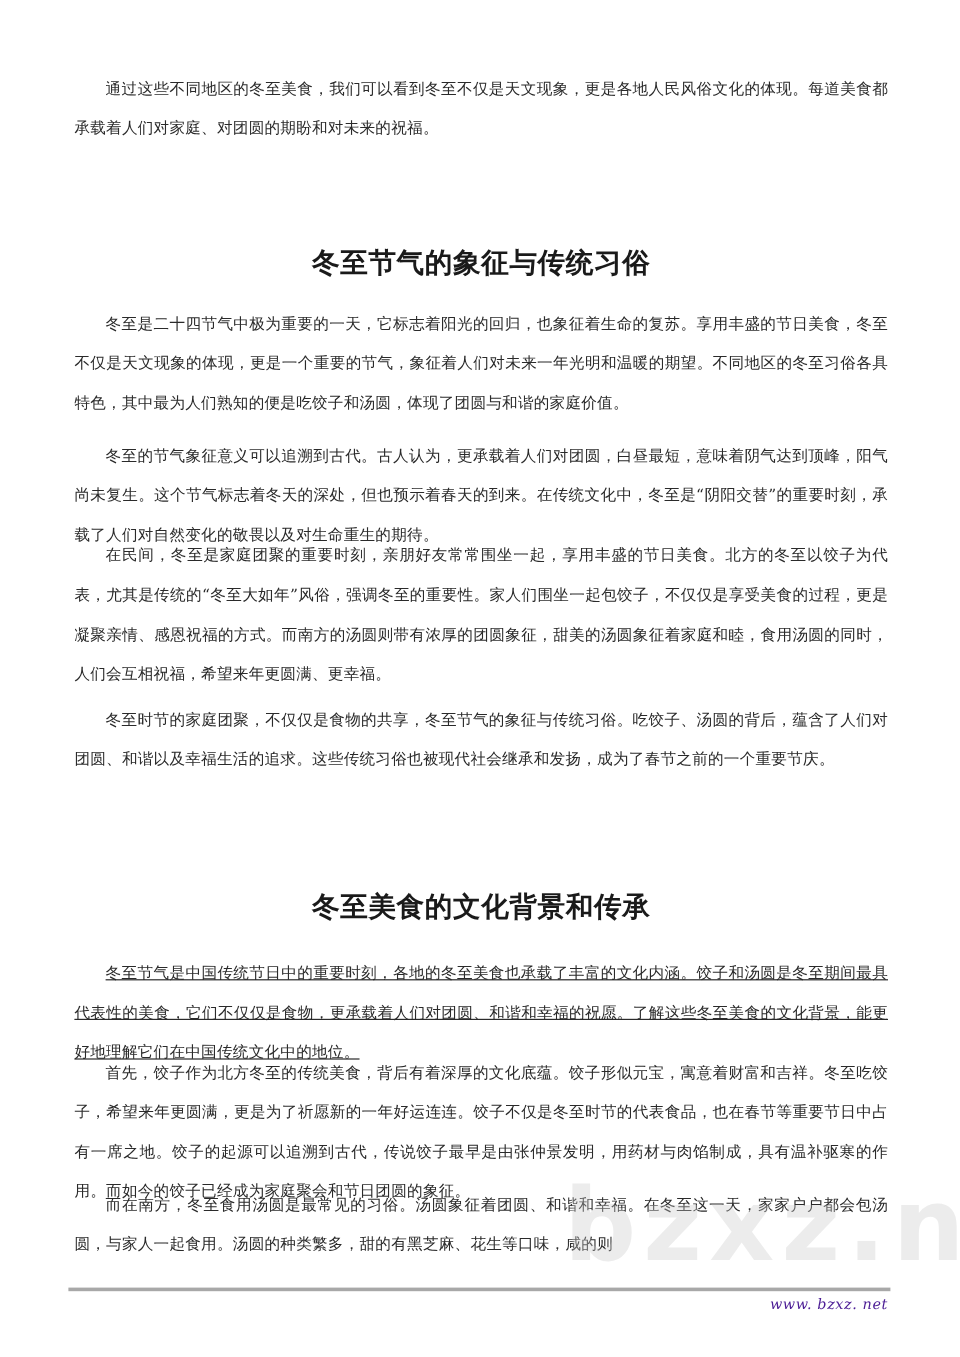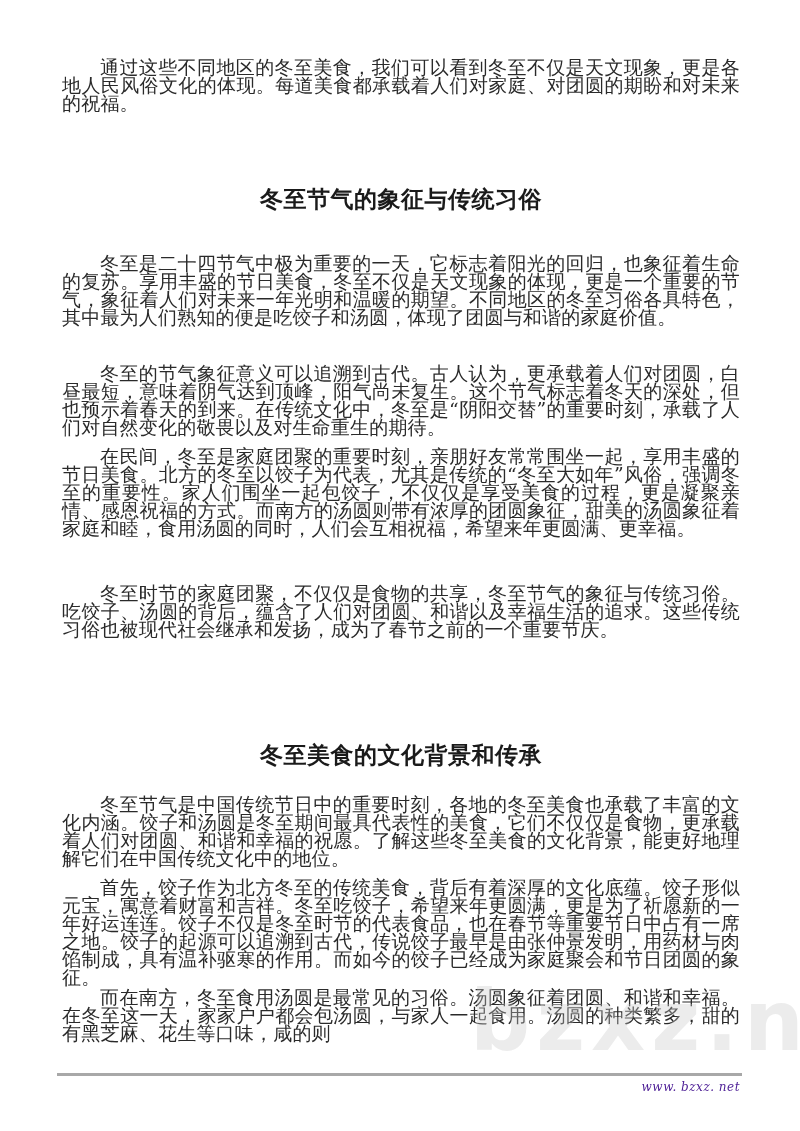--- a/index.html
+++ b/index.html
@@ -15,22 +15,22 @@
       font-family: "DejaVu Serif", "Liberation Serif", serif;
       color: #2a2a2a;
     }
     .page {
       position: absolute;
       left: 62px;
       top: 0;
       width: 678px;
     }
     .para {
-      font-size: 19px;
-      line-height: 18px;
+      font-size: 13px;
+      line-height: 33px;
       text-indent: 2em;
       margin: 0;
       letter-spacing: 0.2px;
       text-align: justify;
     }
     .heading {
       font-family: "DejaVu Sans", "Liberation Sans", sans-serif;
       font-weight: bold;
       font-size: 23px;
       text-align: center;
@@ -69,33 +69,33 @@
       white-space: nowrap;
     }
   </style>
 </head>
 <body>
 
 <div class="page">
 
   <p class="para" style="position:absolute; top:58px; width:678px;">通过这些不同地区的冬至美食，我们可以看到冬至不仅是天文现象，更是各地人民风俗文化的体现。每道美食都承载着人们对家庭、对团圆的期盼和对未来的祝福。</p>
 
-  <h2 class="heading" style="position:absolute; top:184px; width:678px;">冬至节气的象征与传统习俗</h2>
+  <h2 class="heading" style="position:absolute; top:204px; width:678px;">冬至节气的象征与传统习俗</h2>
 
   <p class="para" style="position:absolute; top:254px; width:678px;">冬至是二十四节气中极为重要的一天，它标志着阳光的回归，也象征着生命的复苏。享用丰盛的节日美食，冬至不仅是天文现象的体现，更是一个重要的节气，象征着人们对未来一年光明和温暖的期望。不同地区的冬至习俗各具特色，其中最为人们熟知的便是吃饺子和汤圆，体现了团圆与和谐的家庭价值。</p>
 
   <p class="para" style="position:absolute; top:364px; width:678px;">冬至的节气象征意义可以追溯到古代。古人认为，更承载着人们对团圆，白昼最短，意味着阴气达到顶峰，阳气尚未复生。这个节气标志着冬天的深处，但也预示着春天的到来。在传统文化中，冬至是“阴阳交替”的重要时刻，承载了人们对自然变化的敬畏以及对生命重生的期待。</p>
 
   <p class="para" style="position:absolute; top:447px; width:678px;">在民间，冬至是家庭团聚的重要时刻，亲朋好友常常围坐一起，享用丰盛的节日美食。北方的冬至以饺子为代表，尤其是传统的“冬至大如年”风俗，强调冬至的重要性。家人们围坐一起包饺子，不仅仅是享受美食的过程，更是凝聚亲情、感恩祝福的方式。而南方的汤圆则带有浓厚的团圆象征，甜美的汤圆象征着家庭和睦，食用汤圆的同时，人们会互相祝福，希望来年更圆满、更幸福。</p>
 
   <p class="para" style="position:absolute; top:584px; width:678px;">冬至时节的家庭团聚，不仅仅是食物的共享，冬至节气的象征与传统习俗。吃饺子、汤圆的背后，蕴含了人们对团圆、和谐以及幸福生活的追求。这些传统习俗也被现代社会继承和发扬，成为了春节之前的一个重要节庆。</p>
 
   <h2 class="heading" style="position:absolute; top:740px; width:678px;">冬至美食的文化背景和传承</h2>
 
-  <p class="para" style="position:absolute; top:795px; width:678px;">冬至节气是中国传统节日中的重要时刻，各地的冬至美食也承载了丰富的文化内涵。饺子和汤圆是冬至期间最具代表性的美食，它们不仅仅是食物，更承载着人们对团圆、和谐和幸福的祝愿。了解这些冬至美食的文化背景，能更好地理解它们在中国传统文化中的地位。</p>
+  <p class="para" style="position:absolute; top:795px; width:678px;text-decoration:underline;">冬至节气是中国传统节日中的重要时刻，各地的冬至美食也承载了丰富的文化内涵。饺子和汤圆是冬至期间最具代表性的美食，它们不仅仅是食物，更承载着人们对团圆、和谐和幸福的祝愿。了解这些冬至美食的文化背景，能更好地理解它们在中国传统文化中的地位。</p>
 
   <p class="para" style="position:absolute; top:878px; width:678px;">首先，饺子作为北方冬至的传统美食，背后有着深厚的文化底蕴。饺子形似元宝，寓意着财富和吉祥。冬至吃饺子，希望来年更圆满，更是为了祈愿新的一年好运连连。饺子不仅是冬至时节的代表食品，也在春节等重要节日中占有一席之地。饺子的起源可以追溯到古代，传说饺子最早是由张仲景发明，用药材与肉馅制成，具有温补驱寒的作用。而如今的饺子已经成为家庭聚会和节日团圆的象征。</p>
 
   <p class="para" style="position:absolute; top:988px; width:678px;">而在南方，冬至食用汤圆是最常见的习俗。汤圆象征着团圆、和谐和幸福。在冬至这一天，家家户户都会包汤圆，与家人一起食用。汤圆的种类繁多，甜的有黑芝麻、花生等口味，咸的则</p>
 
 </div>
 
 <div class="watermark">bzxz.net</div>
 
 <div class="footer-line"></div>

